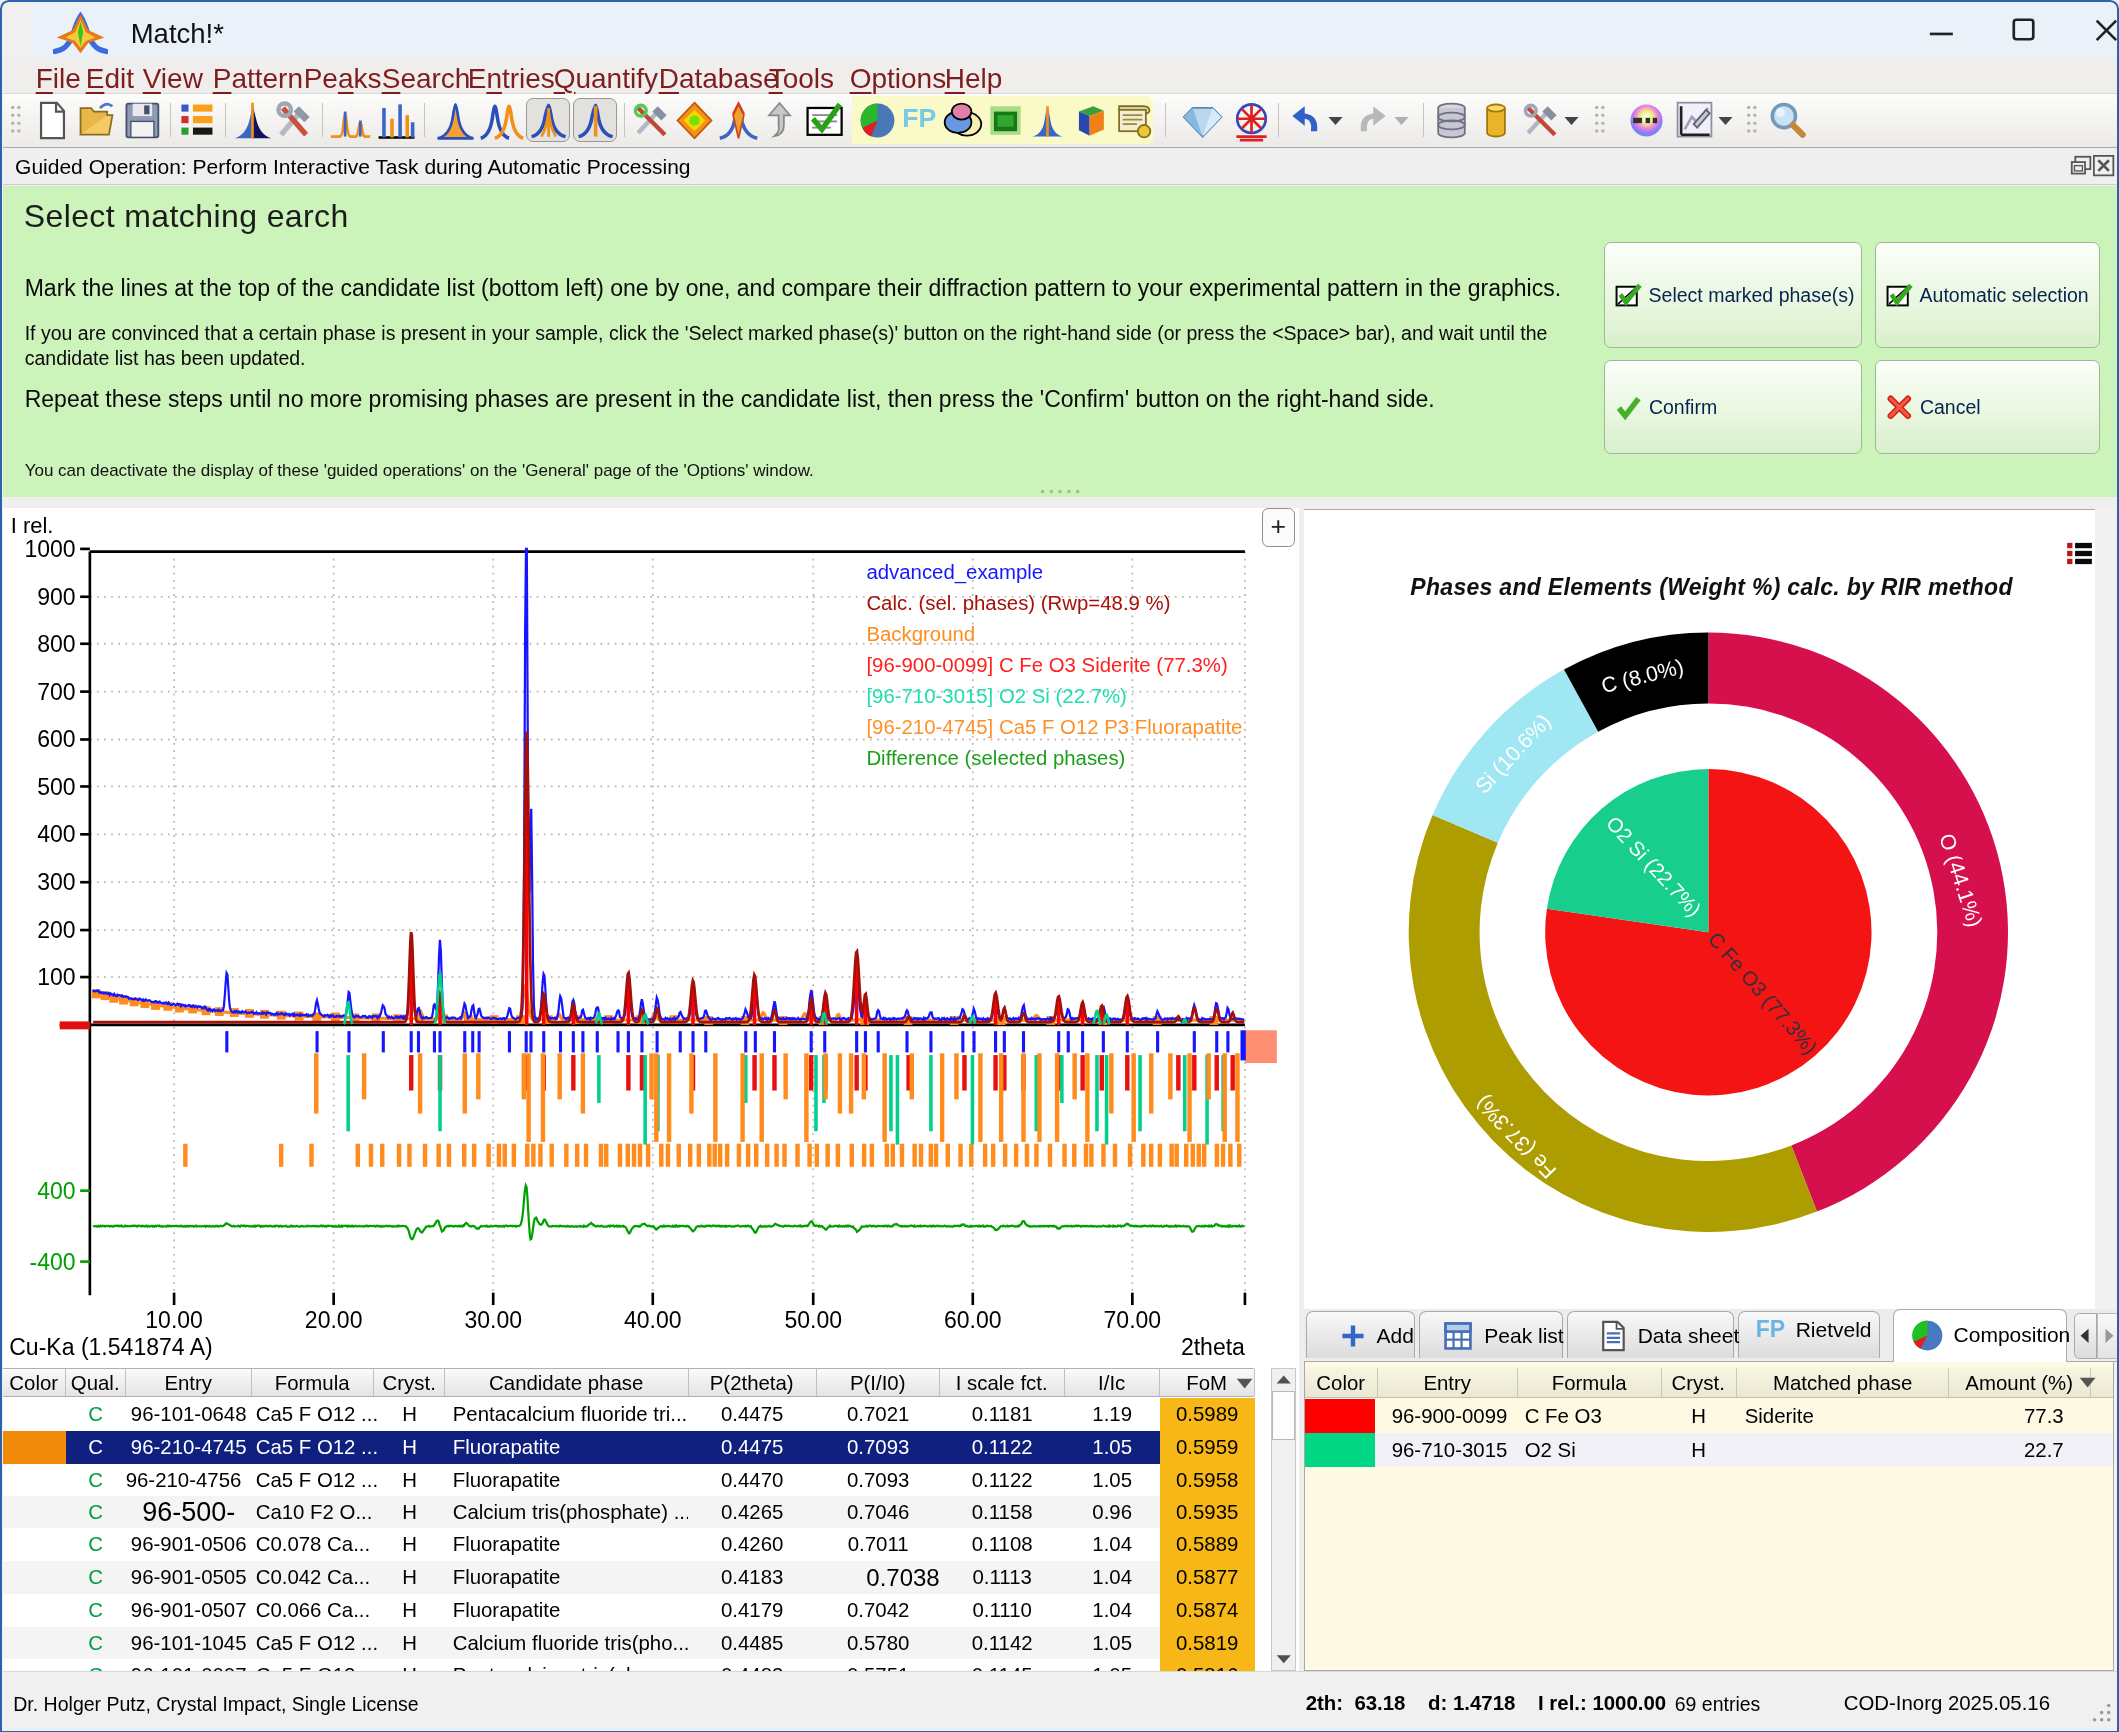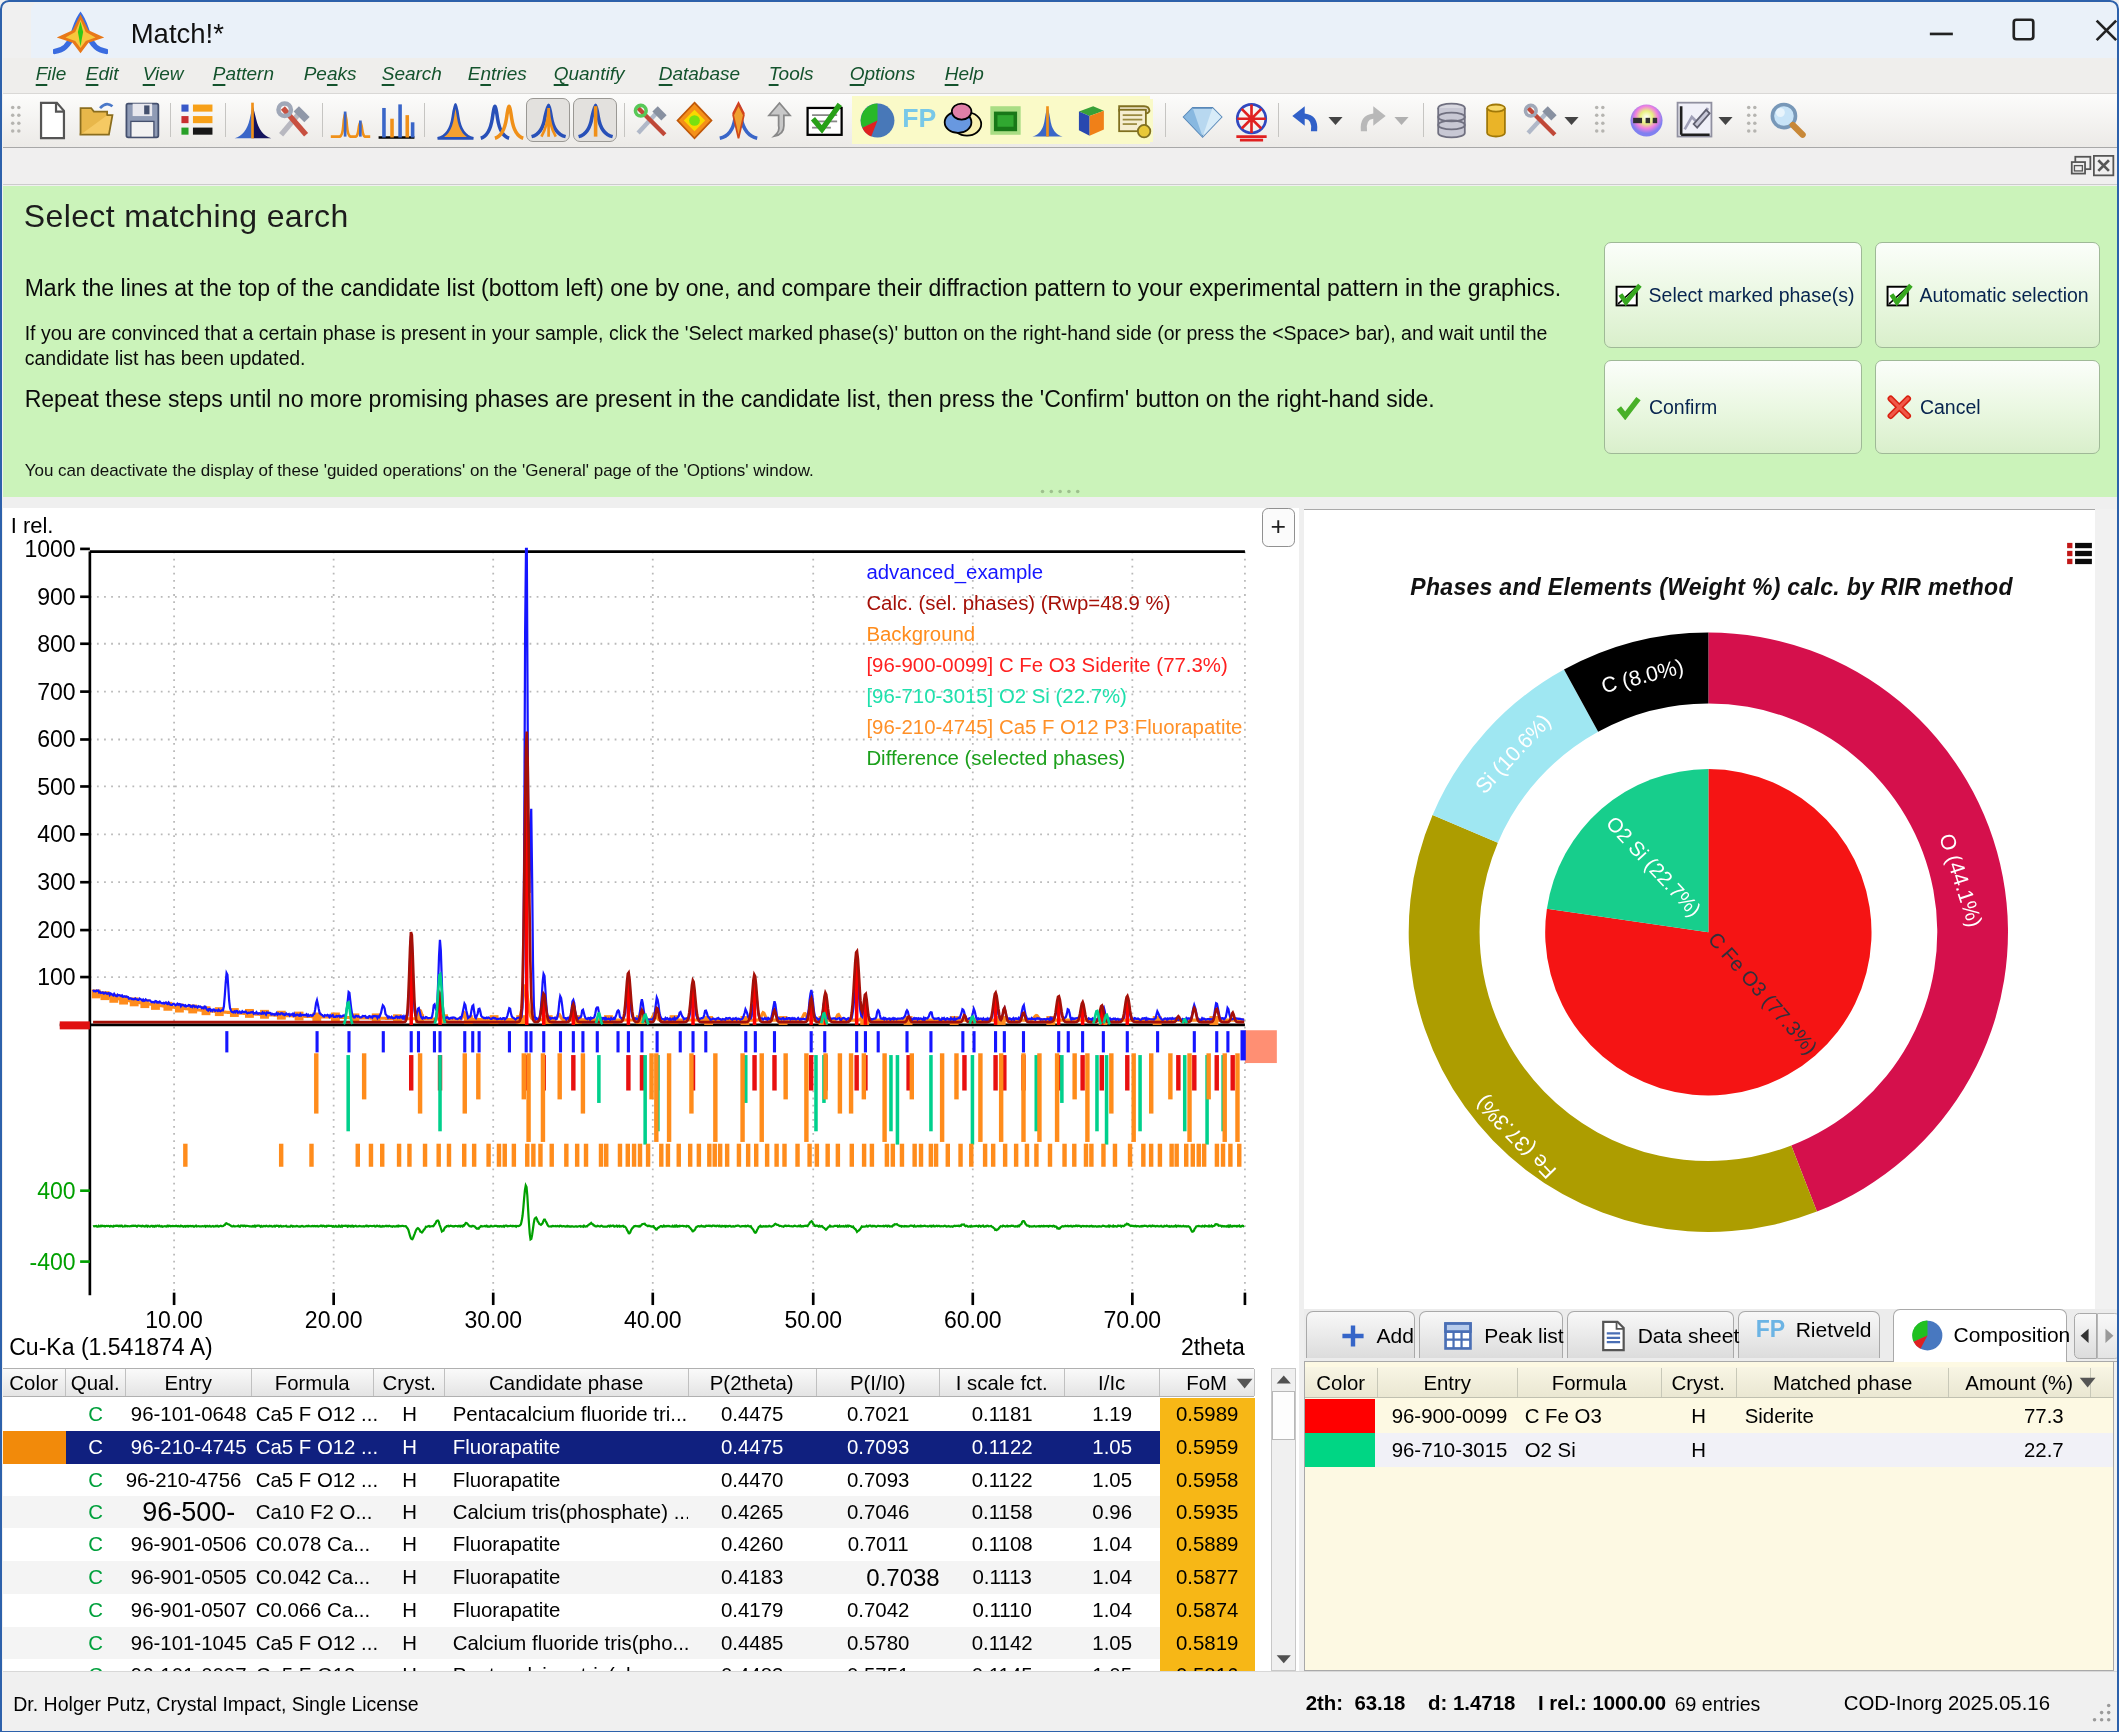--- a/index.html
+++ b/index.html
@@ -3,21 +3,21 @@
 <meta charset="utf-8">
 <style>
 * { margin:0; padding:0; box-sizing:border-box; }
 html,body { width:2119px; height:1733px; overflow:hidden; }
 body { font-family:"Liberation Sans", sans-serif; background:#f0f0f0; position:relative; }
 .abs { position:absolute; }
 #frame { position:absolute; left:0; top:0; width:2119px; height:1733px; border:2.7px solid #2d61ab; border-radius:8.9px 8.9px 0 0; z-index:50; pointer-events:none; }
 #titlebar { left:2.7px; top:2.7px; width:2114px; height:55px; background:#eaf1f9; border-radius:7px 7px 0 0;margin-left:28px; }
 #title-text { left:100px; top:15px; font-size:27.5px; color:#111; }
 #menubar { left:2.7px; top:58px; width:2114px; height:36px; background:#efeeec; border-bottom:0.9px solid #d9d8d6; }
-.menuitem { position:absolute; top:5.3px; font-size:19px; color:#14532d;font-style:italic; }
+.menuitem { position:absolute; top:5.3px; font-size:28px; color:#7f1d1d; }
 .menuitem u { text-decoration-thickness:1.8px; text-underline-offset:3.5px; }
 #toolbar { left:2.7px; top:94px; width:2114px; height:54px; background:linear-gradient(#fcfcfb,#eceae7); border-bottom:0.9px solid #a8a8a8; }
 #guidedbar { left:2.7px; top:148px; width:2114px; height:37px; background:#f0efef; border-bottom:0.9px solid #cccccc; }
 #guidedbar .txt { position:absolute; left:12.4px; top:7px; font-size:21px; color:#000; }
 #greenpanel { left:2.7px; top:186px; width:2114px; height:311px; background:#cbf3ba; }
 #greenpanel h1 { position:absolute; left:21px; top:12.4px; font-size:32px; font-weight:normal; letter-spacing:0.4px; color:#1c1c1c; }
 #greenpanel .p { position:absolute; left:22px; font-size:23px; color:#0a0a0a; line-height:26.6px; white-space:nowrap; }
 #greenpanel .p2 { position:absolute; left:22px; font-size:20.4px; color:#0a0a0a; line-height:25px; white-space:nowrap; }
 #greenpanel .note { position:absolute; left:22px; top:275px; font-size:17px; color:#111; }
 .gbtn { position:absolute; background:linear-gradient(#fbfefa, #e9f7e0 55%, #d9efcb); border:1.8px solid #9fb997; border-radius:7px; display:flex; align-items:center; padding-left:10.6px; font-size:19.5px; color:#06234e; white-space:nowrap; }
@@ -308,20 +308,21 @@
       <circle cx="10" cy="32" r="2" fill="#b5b4b0"></circle>
     </svg>
 <svg style="position:absolute;left:1764px;top:5.3px;" width="41" height="43" viewBox="0 0 46 48">
       <circle cx="19" cy="19" r="13" fill="#c8e4f8" stroke="#7898b8" stroke-width="4"></circle>
       <circle cx="15" cy="15" r="5" fill="#e8f4fc"></circle>
       <path d="M29 29 L40 40" stroke="#c88838" stroke-width="7" stroke-linecap="round"></path>
     </svg>
 
 </div>
 <div class="abs" id="guidedbar">
+  <div class="txt">Guided Operation: Perform Interactive Task during Automatic Processing</div>
   <svg class="abs" style="left:2067px;top:7px" width="23" height="23" viewBox="0 0 26 26">
       <rect x="6" y="2" width="17" height="14" fill="none" stroke="#555" stroke-width="2"></rect>
       <rect x="2" y="8" width="15" height="13" fill="#f0efef" stroke="#555" stroke-width="2"></rect>
       <rect x="5" y="12" width="9" height="6" fill="none" stroke="#555" stroke-width="1.5"></rect>
     </svg>
   <svg class="abs" style="left:2090px;top:7px" width="23" height="23" viewBox="0 0 26 26">
       <rect x="1" y="1" width="22" height="22" fill="none" stroke="#555" stroke-width="2"></rect>
       <path d="M6 6 L18 18 M18 6 L6 18" stroke="#555" stroke-width="3"></path>
     </svg>
 </div>

